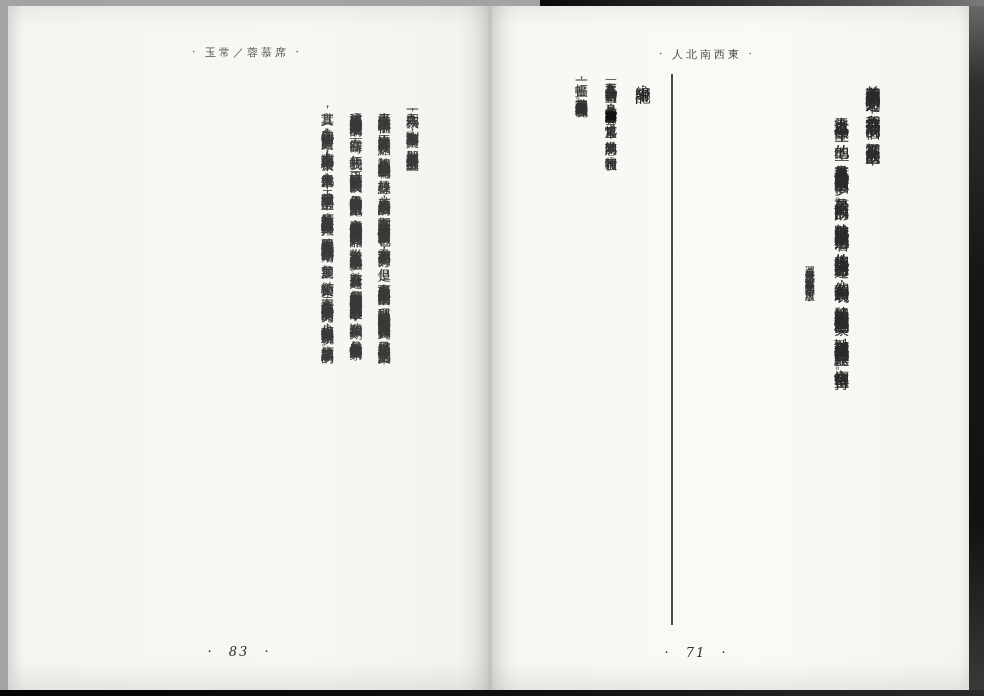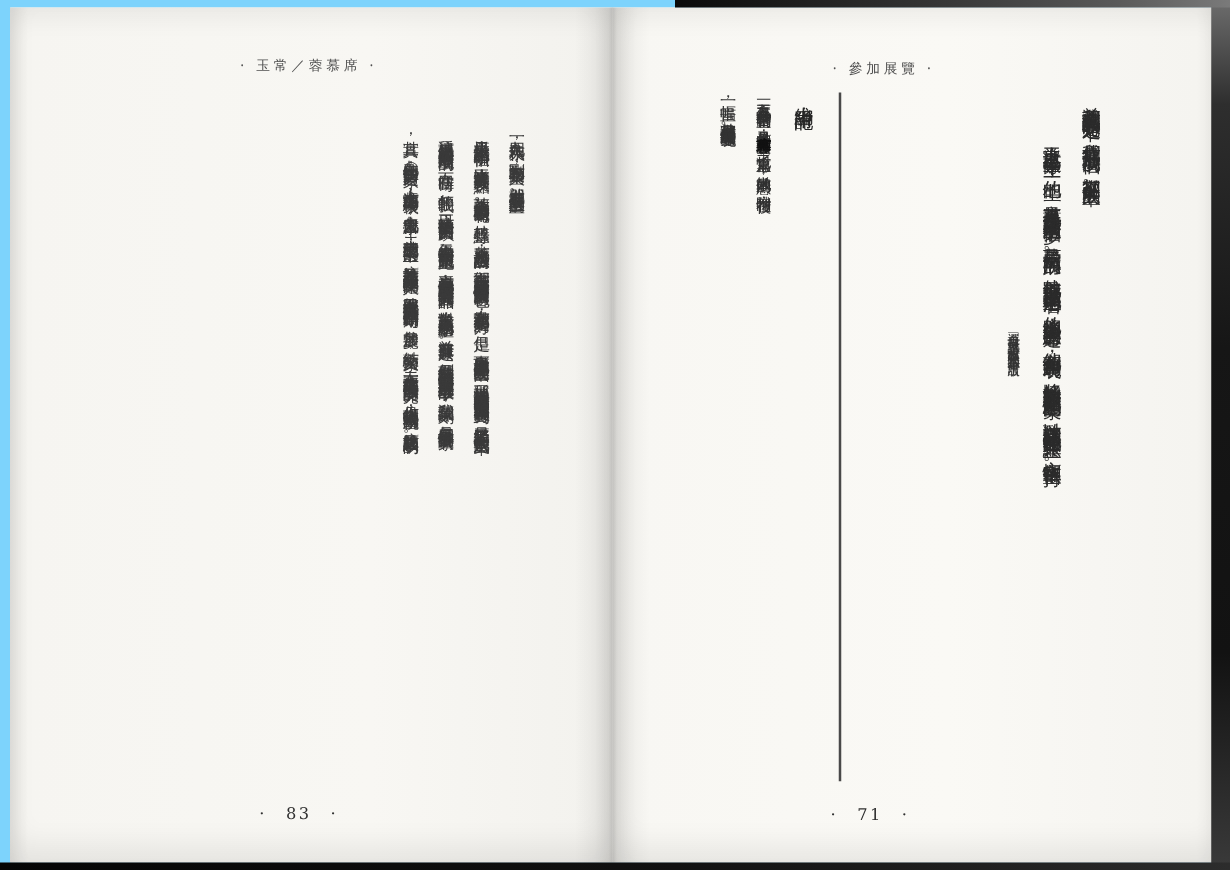--- a/index.html
+++ b/index.html
@@ -1,18 +1,18 @@
 <!DOCTYPE html>
 <html><head>
 <meta charset="utf-8">
 <style>
   html,body{margin:0;padding:0;background:#000;}
   #screen{
     position:relative;width:984px;height:696px;overflow:hidden;
-    background:#7dd3fc;
+    background:#a3a3a3;
     font-family:"DejaVu Serif","Liberation Serif",serif;
   }
   
   .spread{position:absolute;left:8px;top:6px;width:969px;height:684px;
     background:#f7f6f2;border-radius:1px;
     box-shadow:inset 0 0 28px rgba(0,0,0,0.16);}
   .page{position:absolute;top:0;height:684px;}
   .page-left{left:0;width:482px;
     background:linear-gradient(90deg,#e9e8e4 0,#f6f5f1 3%,#f8f7f3 60%,#f3f2ee 97%,#ecebe7 100%);
     box-shadow:inset 0 -14px 22px rgba(0,0,0,0.07), inset 0 10px 18px rgba(0,0,0,0.05);}
@@ -27,21 +27,21 @@
     background:linear-gradient(90deg,#0a0a0a 0,#333 45%,#5a5a5a 80%,#7a7a7a 100%);}
   .bottom-strip{position:absolute;left:0;top:690px;width:984px;height:6px;
     background:linear-gradient(90deg,#050505 0,#111 55%,#2c2c2c 100%);}
 
   
   .running-head{position:absolute;font-size:11px;color:#4f4f4f;
     letter-spacing:3px;white-space:nowrap;text-align:center;width:130px;}
   .head-left{left:182px;top:45px;}
   .head-right{left:642px;top:47px;}
   .folio{position:absolute;width:110px;text-align:center;font-size:13px;color:#2f2f2f;
-    letter-spacing:2px;word-spacing:9px;}
+    letter-spacing:2px;word-spacing:9px;font-style:italic;}
   .folio-left{left:184px;top:644px;}
   .folio-right{left:641px;top:645px;}
 
   
   .vtext{position:absolute;writing-mode:vertical-rl;color:#2d2d2d;}
   .vtext p{margin:0;padding:0;}
 
   .left-main{top:102px;right:558px;height:549px;
     font-size:13px;letter-spacing:0.7px;line-height:28.3px;color:#3a3a3a;}
 
@@ -68,21 +68,21 @@
   <div class="spread">
     <div class="page page-left"></div>
     <div class="page page-right"></div>
     <div class="gutter"></div>
   </div>
   <div class="edge-right"></div>
   <div class="top-streak"></div>
   <div class="bottom-strip"></div>
 
   <div class="running-head head-left">· 玉常／蓉慕席 ·</div>
-  <div class="running-head head-right">· 參加展覽 ·</div>
+  <div class="running-head head-right">· 人北南西東 ·</div>
 
   <div class="vtext left-main">
     <p>一九六四年秋天，剛到布魯塞爾不久，就在朋友家裏看到了常玉的畫。</p>
     <p>大概是十二號左右的小小橫幅，比平常的尺寸要更狹長一點，茶褐的底色上畫着橫枝的菊花。枝幹墨綠，花瓣原來應該是潔白的，卻在畫家筆下帶着一層彷彿被時間慢慢染黃了的秋香色。畫布和油彩都是西方的，但是，畫面所呈現的卻是煙塵之後的中國，那種淡泊與寧靜的氣氛我有時候可以從父母的舊相簿裏感覺得到，是已經消逝了的二十年代的人文風華。</p>
     <p>這種感覺是後來回想的時候才逐漸出現的，而在當時，年輕的我，正目眩神迷於西方美術的眞蹟，每天在博物館和美術館裏跑上跑下，心裏充滿的都是米開朗基羅和羅丹那些氣勢逼人的作品，對於常玉這張顏色黯淡的小畫，並沒有什麼興趣。倒是聽朋友說的關於他如何錯過一次又一次機緣的那些故事，讓我印象深刻，眞是個脾氣古怪的畫家啊！</p>
     <p>其實，一九〇〇年出生於四川富商之家，十七歲進上海的美術學校，十九歲留學日本，二十歲就到了巴黎的常玉，應該算是幼有大志而又很幸運的年輕人。他在巴黎也確實有過一段狂熱的創作時期，參加展覽，結交藝術家，在二十八歲那年娶了一個法國侯爵的女兒，作品也得到收藏家的重視，應該算是很順利的了。</p>
   </div>
 
   <div class="vtext right-main">
     <p>並讓我們意識到人的眼光之短窄，我們往往只看那成功的一個，卻從不見那失敗的一羣。</p>

